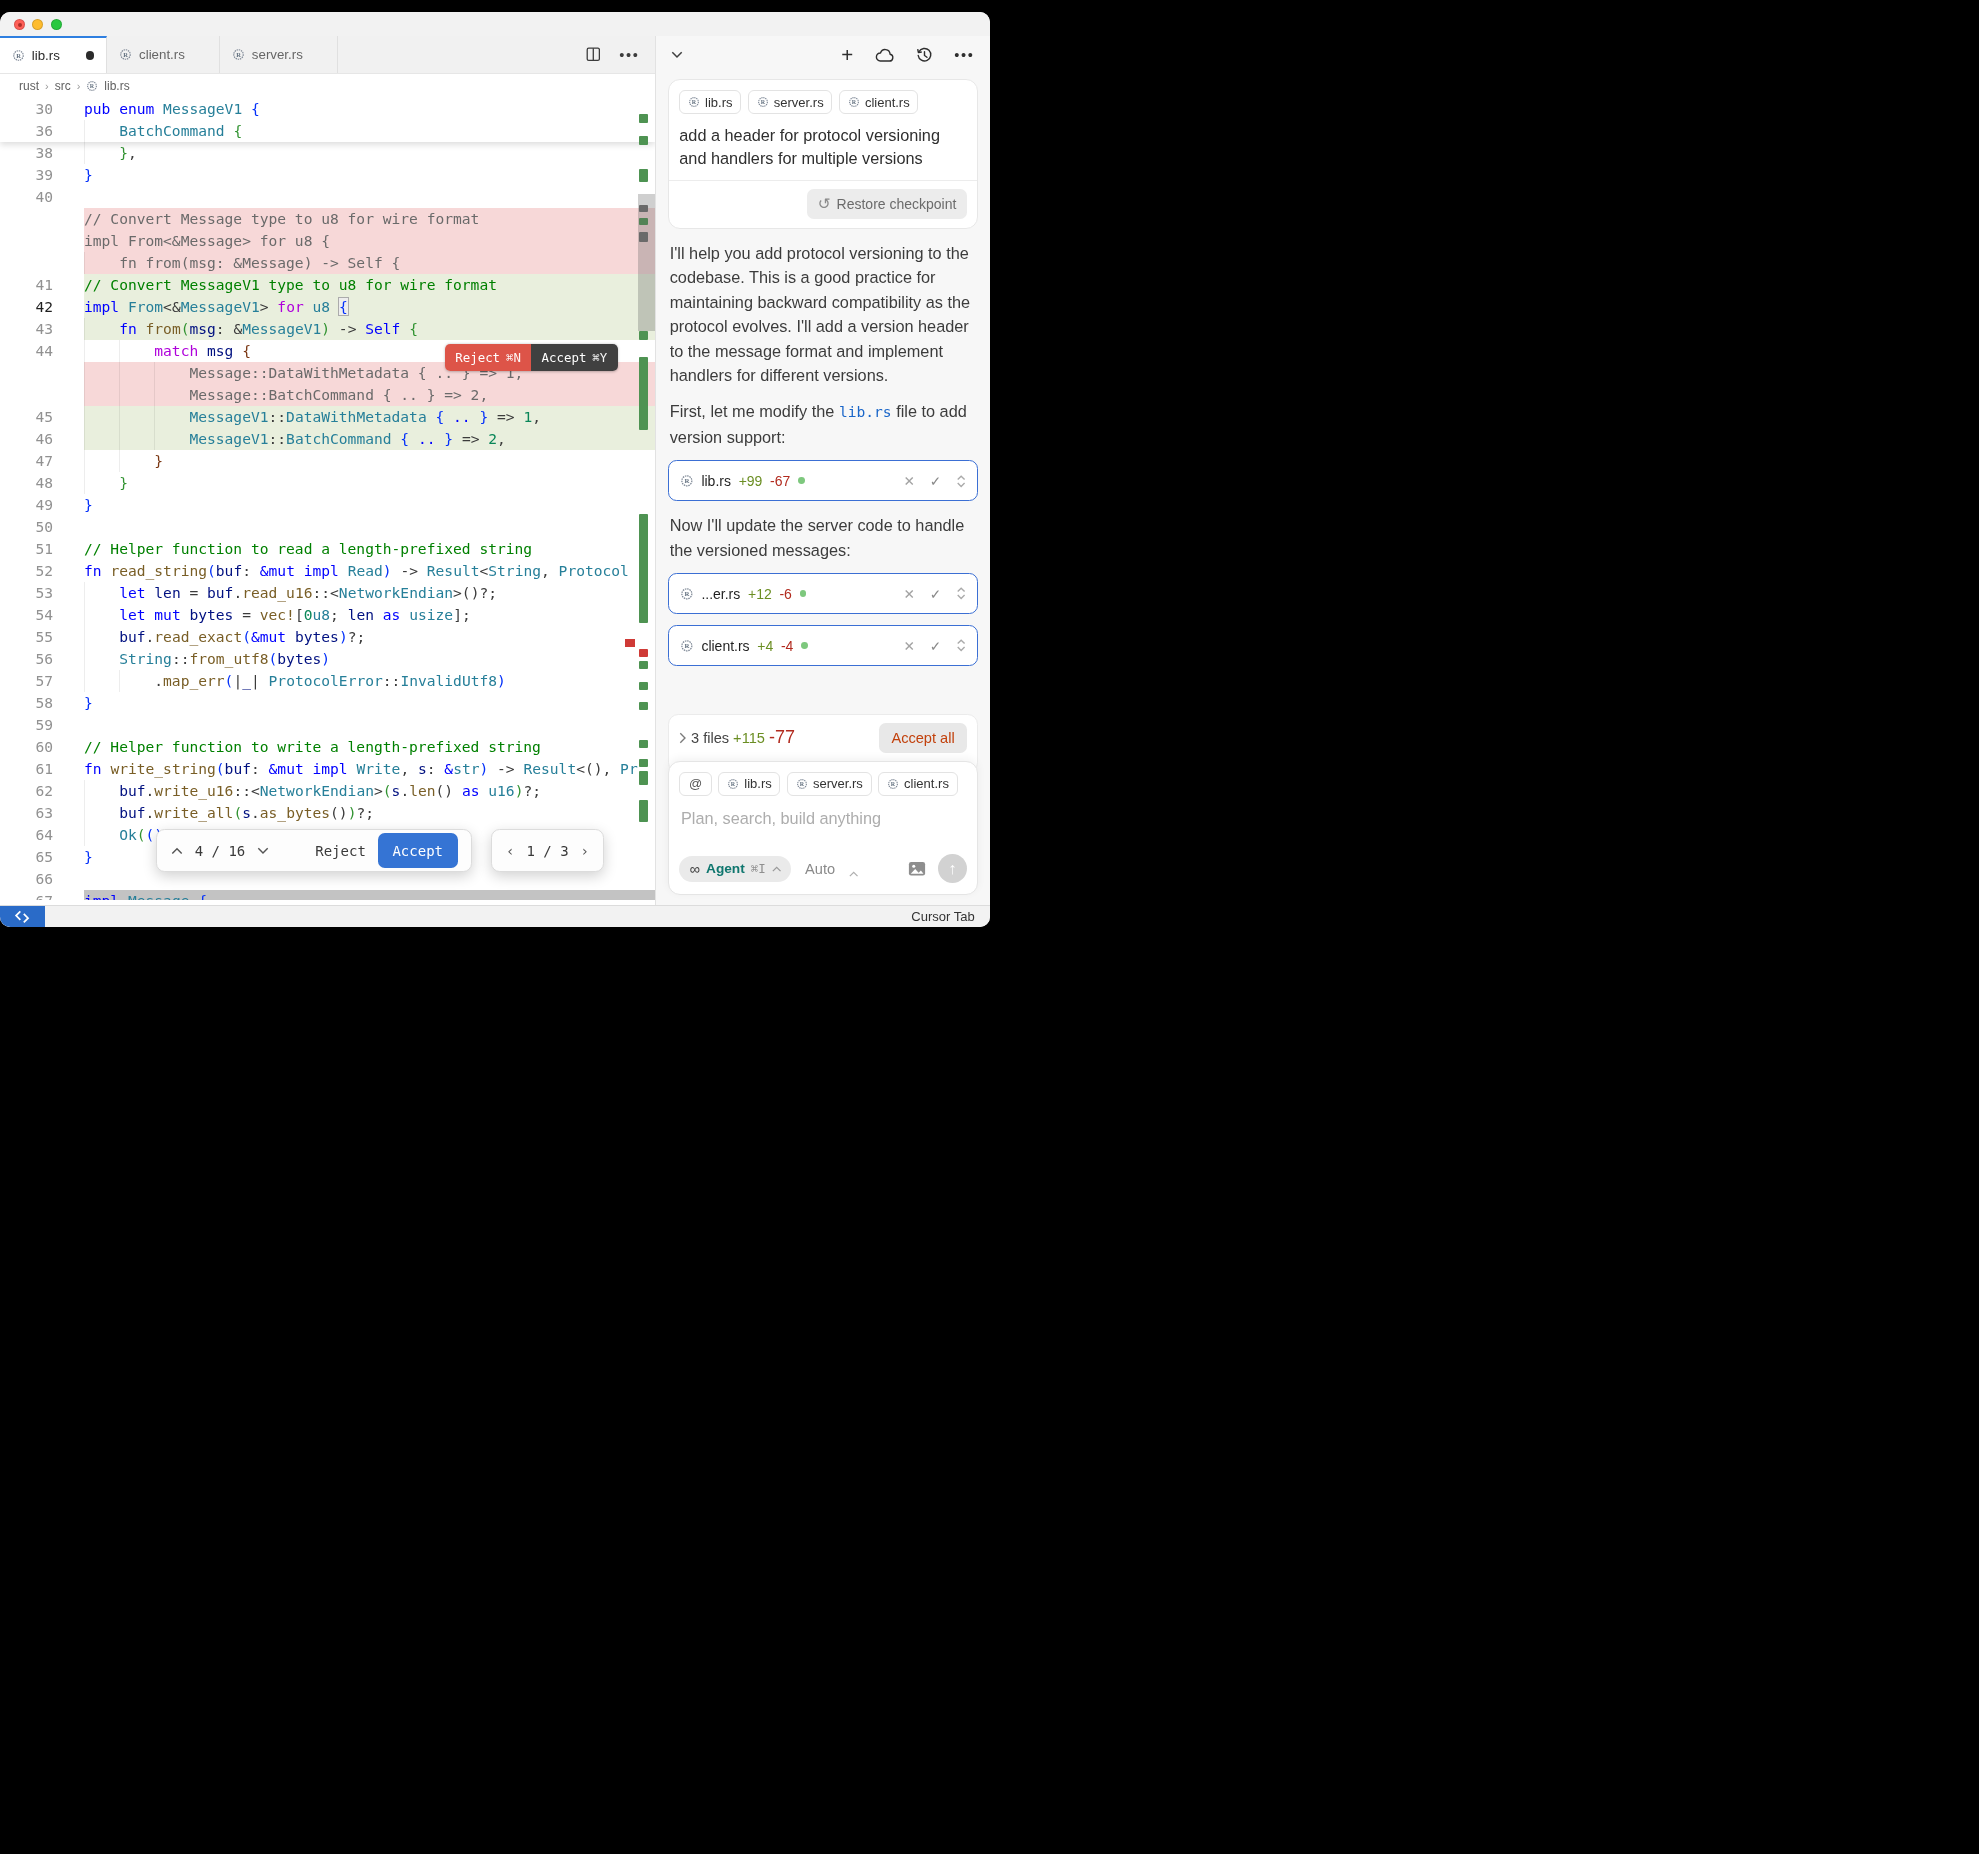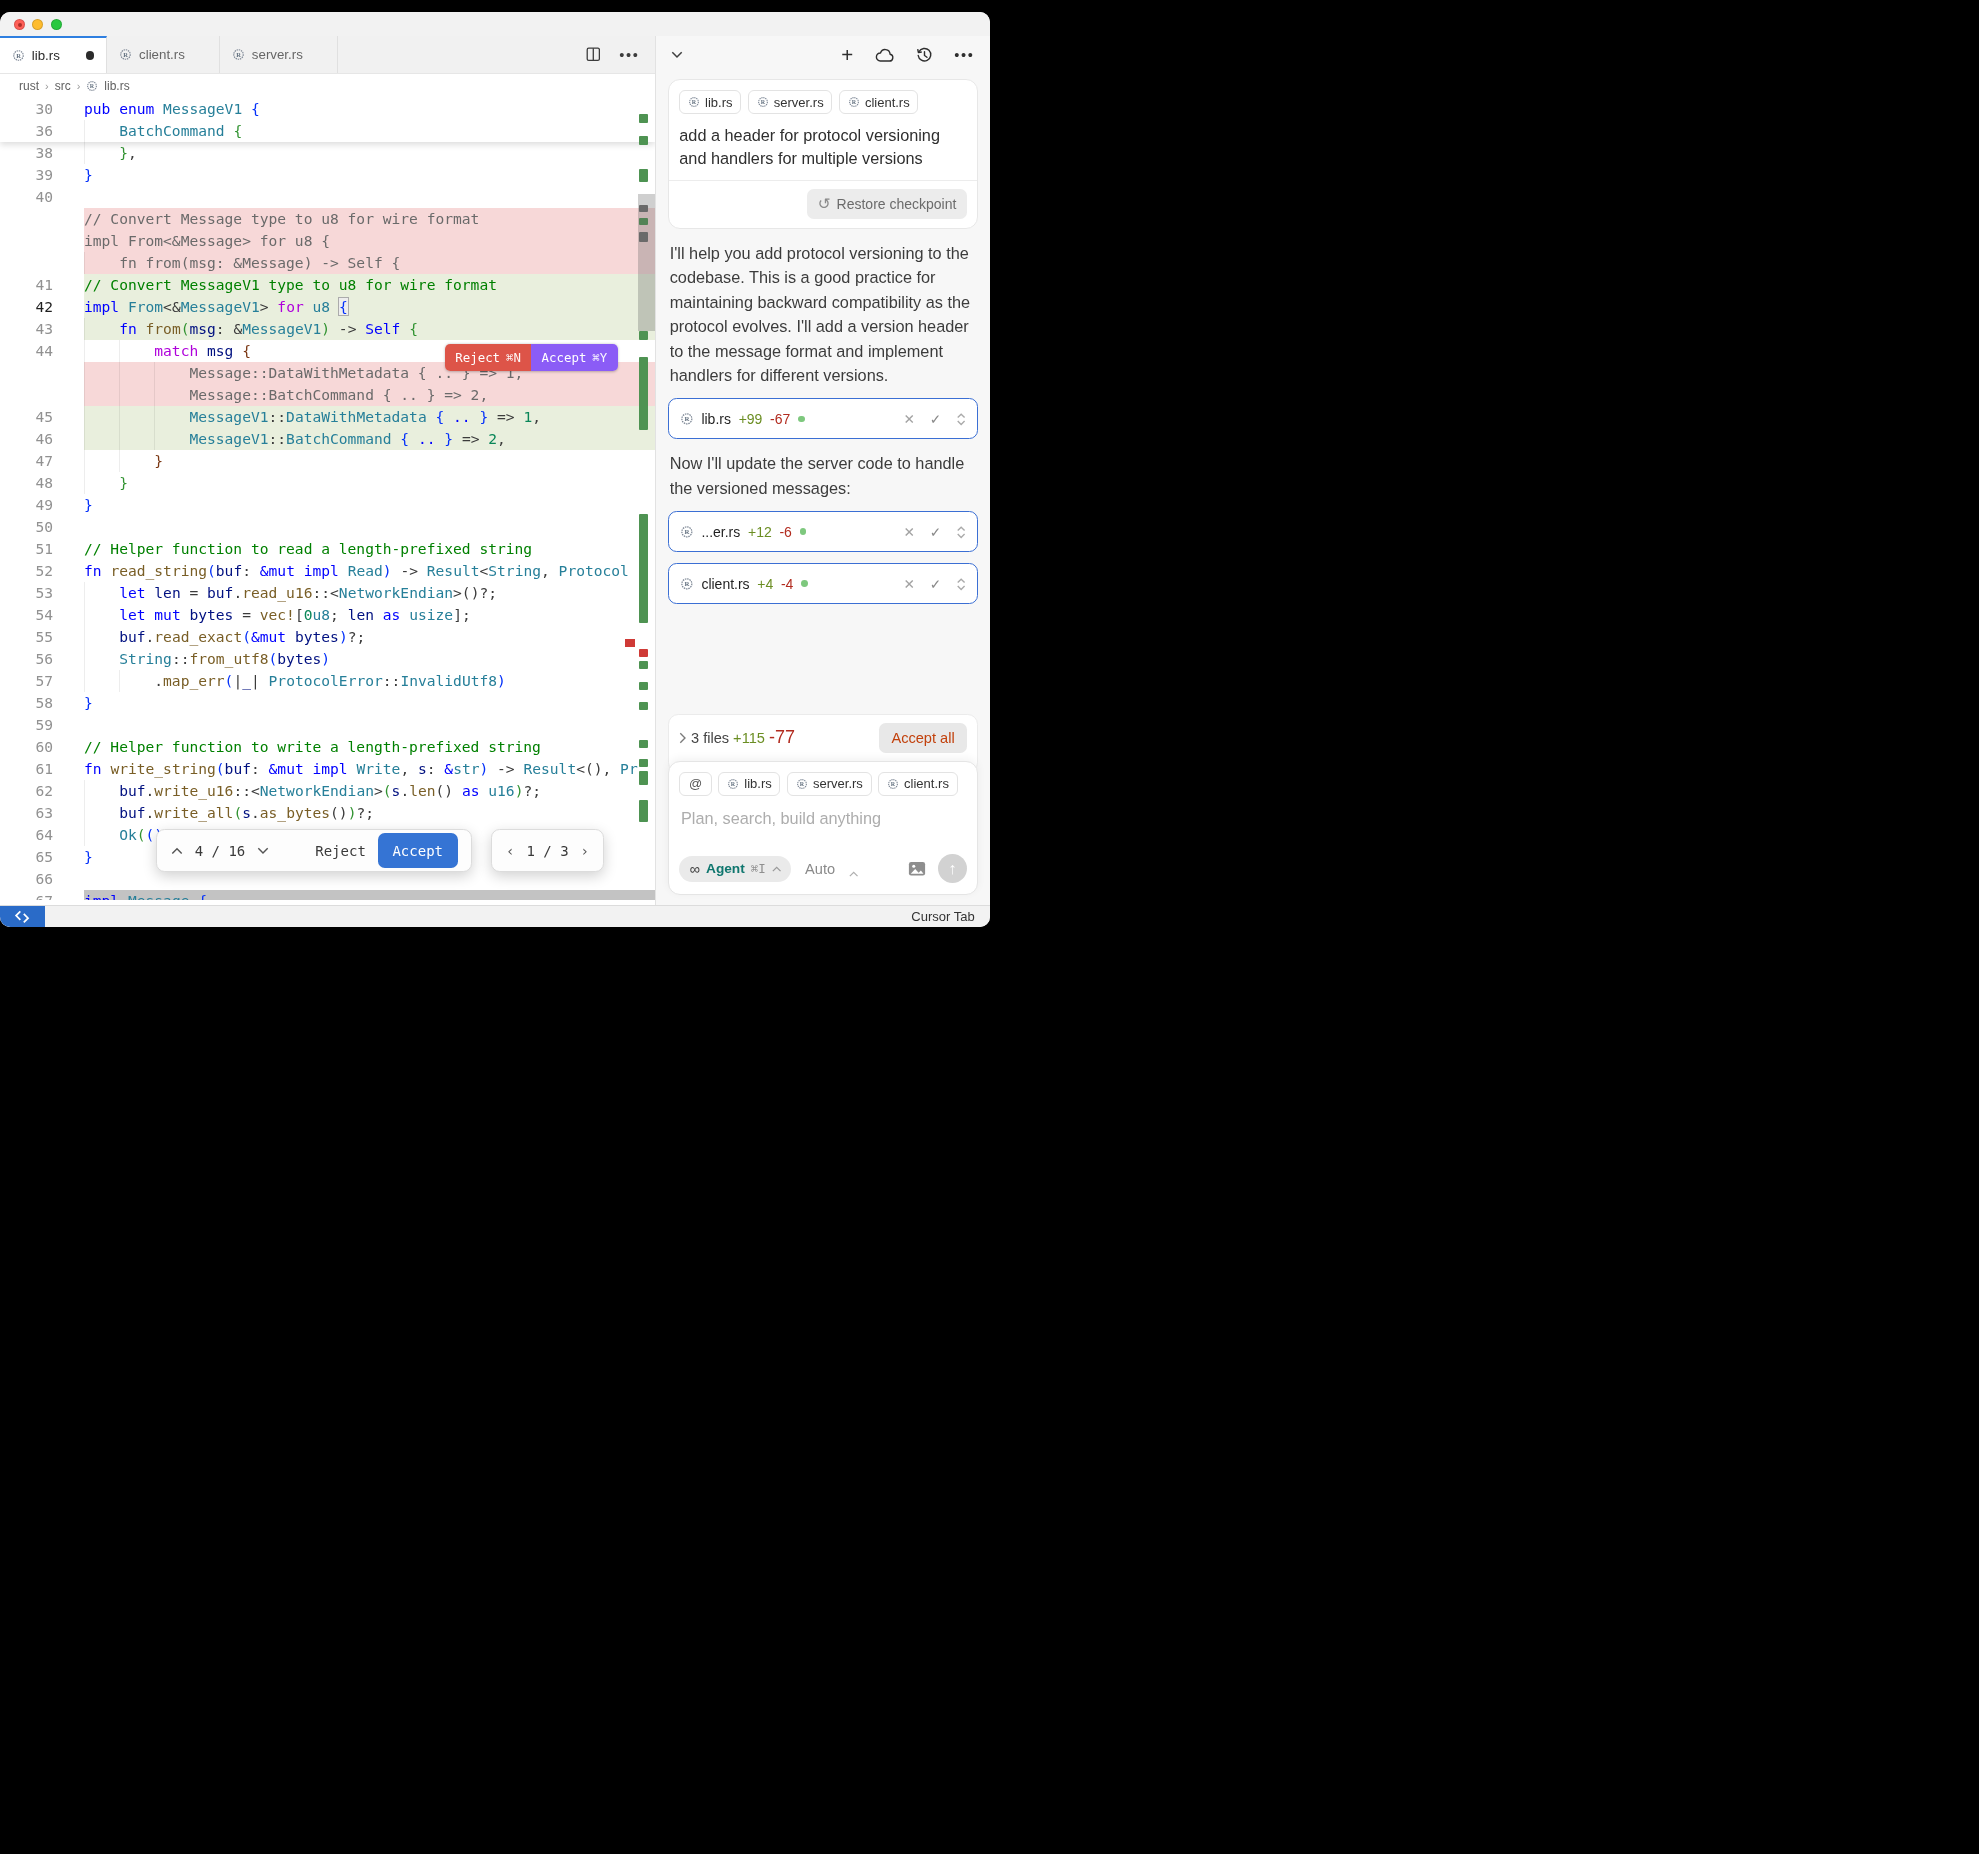--- a/index.html
+++ b/index.html
@@ -40,21 +40,21 @@
   .row.sel .lc{background:#c3c3c3;}
   .row.partial{height:10.3px;overflow:hidden;}
   .guide{position:absolute;top:0;bottom:0;width:0.9px;background:rgba(0,0,0,.07);}
   .sk{color:#0000ff}.sm{color:#af00db}.st{color:#267f99}.sf{color:#795e26}.sv{color:#001080}
   .sc{color:#008000}.sn{color:#098658}.sp{color:#3b3b3b}.sb{color:#7b3814}.sg{color:#319331}
   .sbl{color:#0431fa}.sd{color:#6a6a6a}
   .sbm{color:#0431fa;outline:0.9px solid #ababab;background:#ededed;}
   
   .inline-actions{position:absolute;left:445px;display:flex;z-index:4;font-size:12.4px;color:#fff;cursor:pointer;box-shadow:0 0.9px 2.6px rgba(0,0,0,.25);border-radius:5.1px;overflow:hidden;}
   .ia-reject{background:#dd5448;padding:2.6px 10.3px;}
-  .ia-accept{background:#8b5cf6;padding:2.6px 10.3px;}
+  .ia-accept{background:#404040;padding:2.6px 10.3px;}
   .ia-kbd{opacity:.95;margin-left:6px;}
   
   .fl-toolbar{position:absolute;top:731px;left:156px;z-index:6;display:flex;gap:19px;align-items:center;}
   .pill{background:#fdfdfd;border:0.9px solid #dcdcdc;border-radius:8.6px;box-shadow:0 4.3px 13.7px rgba(0,0,0,.18);display:flex;align-items:center;height:43px;padding:0 13.7px;gap:12px;font-size:14px;color:#3a3a3a;}
   .accept-btn{background:#3574d4;color:#fff;border-radius:6.8px;padding:6.8px 14.6px;font-size:14px;cursor:pointer;}
   .tb-txt{cursor:pointer;}
   .chev{display:flex;align-items:center;cursor:pointer;}
   .navpill span{cursor:pointer;}
   
   .ruler{position:absolute;top:0;right:0;bottom:0;width:17px;z-index:5;}
@@ -437,20 +437,21 @@
             <div class="utext">add a header for protocol versioning and handlers for multiple versions</div>
             <div class="udiv"></div>
             <div class="urestore">
               <span class="restore-btn">
                 <span style="font-size: 15.4px; color: rgb(138, 138, 138);">↺</span>
                 <span>Restore checkpoint</span>
               </span>
             </div>
           </div>
           <div class="para"><span>I'll help you add protocol versioning to the codebase. This is a good practice for maintaining backward compatibility as the protocol evolves. I'll add a version header to the message format and implement handlers for different versions.</span></div>
+          <div class="para"><span>First, let me modify the </span><span class="icode">lib.rs</span><span> file to add version support:</span></div>
           <div class="fcard">
             <span style="display: flex;">
               <svg width="13.7" height="13.7" viewBox="0 0 20 20">
                 <circle cx="10" cy="10" r="7.3" fill="none" stroke="#7d8795" stroke-width="1.8" stroke-dasharray="2.2 1.2"></circle>
                 <text x="10" y="13.8" text-anchor="middle" font-size="10" font-weight="bold" fill="#62707f" font-family="Liberation Serif,serif">R</text>
               </svg>
             </span>
             <span class="fname">lib.rs</span>
             <span class="addtxt">+99</span>
             <span class="deltxt">-67</span>

